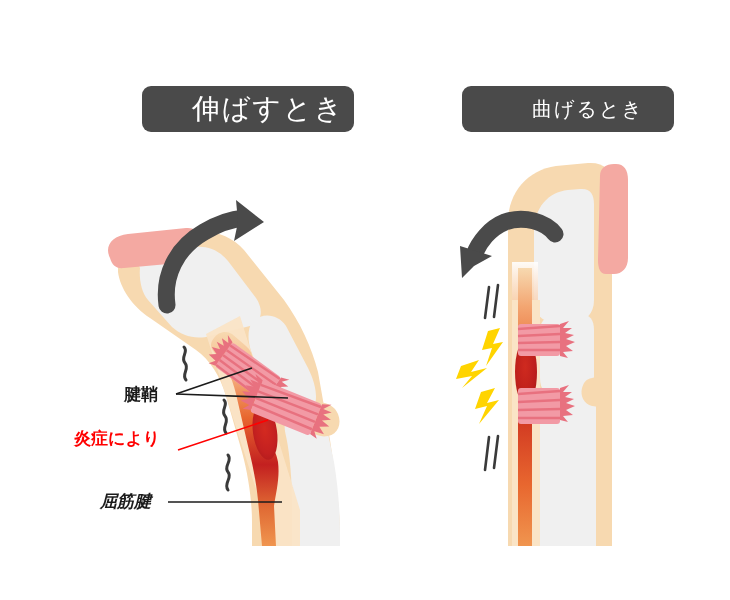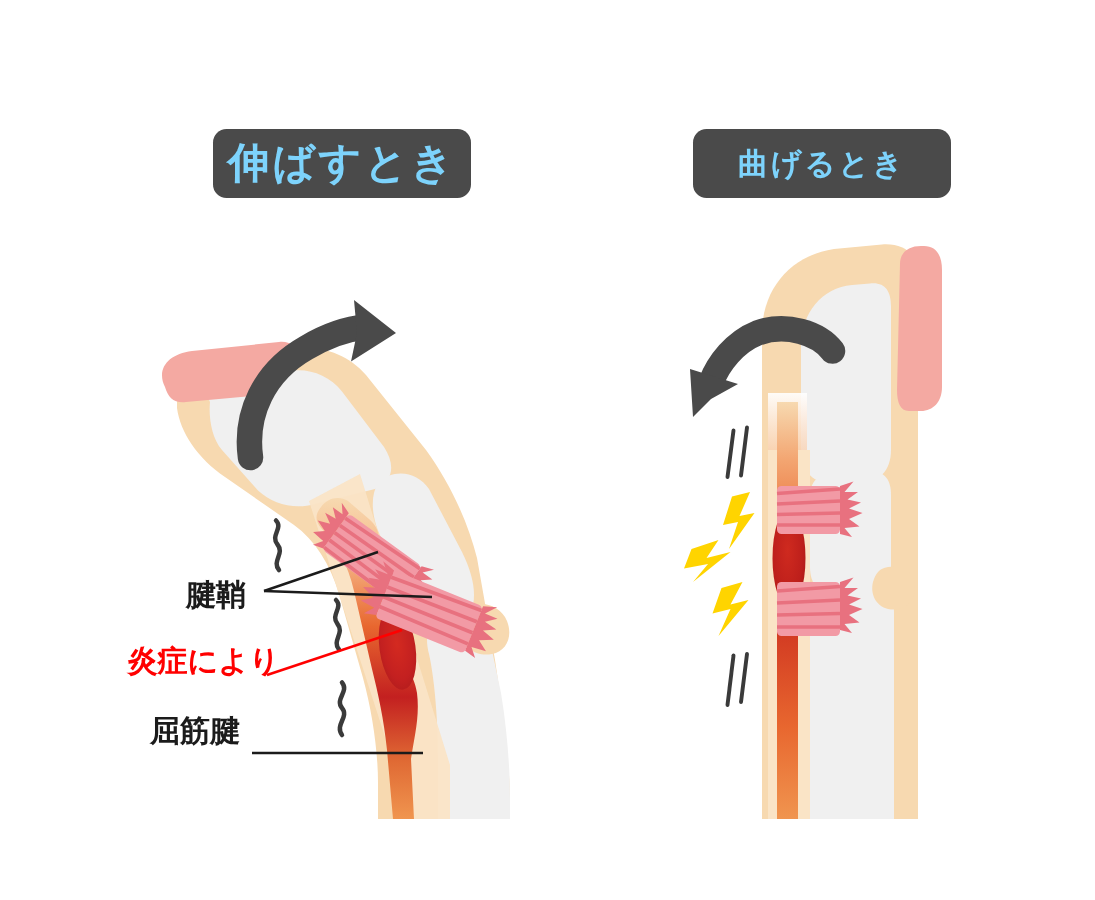--- a/index.html
+++ b/index.html
@@ -21,52 +21,53 @@
     width: 730px;
     height: 600px;
     background: #ffffff;
   }
   .panel-title {
     position: absolute;
     display: flex;
     align-items: center;
     justify-content: center;
     background: #4a4a4a;
-    color: #7dd3fc;
+    color: #ffffff;
     border-radius: 9px;
-    font-weight: bold;
+    font-weight: normal;
     letter-spacing: 2px;
     white-space: nowrap;
+    padding-left: 40px;
   }
   #title-left {
     left: 142px;
     top: 86px;
     width: 172px;
     height: 46px;
     font-size: 28px;
   }
   #title-right {
     left: 462px;
     top: 86px;
     width: 172px;
     height: 46px;
     font-size: 20px;
   }
   .callout {
     position: absolute;
     white-space: nowrap;
-    font-size: 20px;
+    font-size: 17px;
     font-weight: bold;
     line-height: 1.35;
   }
   .callout.black { color: #1b1b1b; }
   .callout.red  { color: #ff0000; text-align: right; }
   #label-sheath { left: 124px; top: 383px; }
-  #label-swollen { left: 74px; top: 427px; margin-left: 11px; }
-  #label-flexor { left: 100px; top: 474px; }
+  #label-swollen { left: 74px; top: 427px; }
+  #label-flexor { left: 100px; top: 490px; font-style: italic; }
   svg.art {
     position: absolute;
     left: 0; top: 0;
     width: 730px;
     height: 600px;
     overflow: visible;
   }
 </style>
 </head>
 <body>

